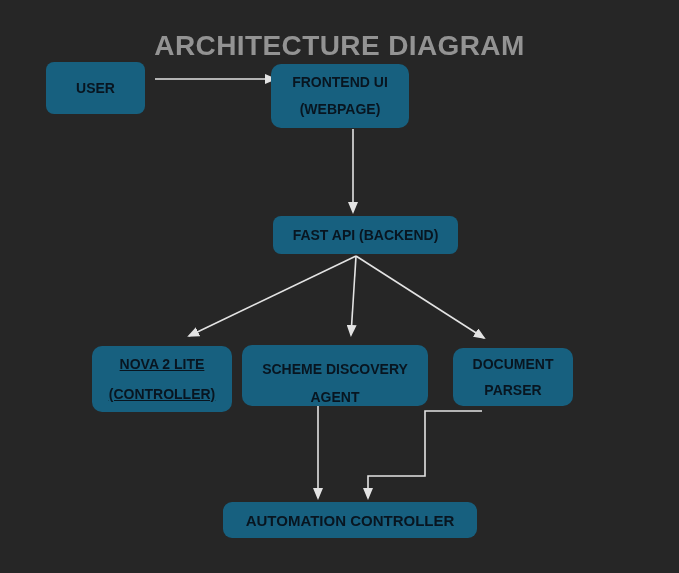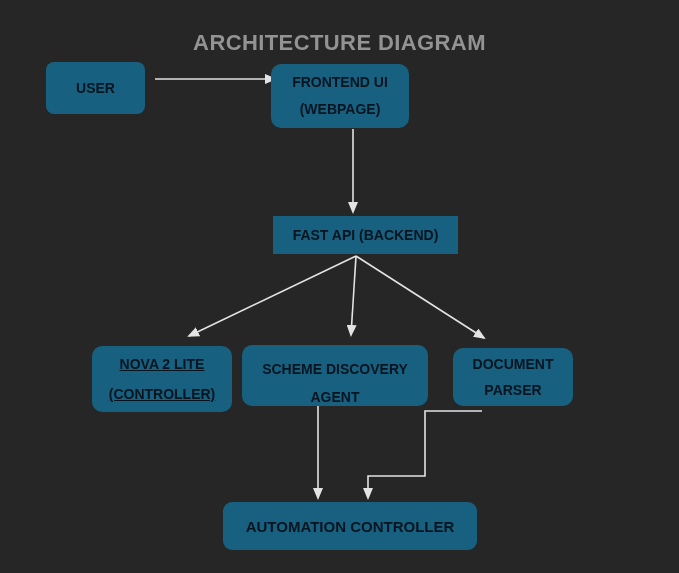--- a/index.html
+++ b/index.html
@@ -18,21 +18,21 @@
     background: var(--background);
     overflow: hidden;
     font-family: "Liberation Sans", "DejaVu Sans", sans-serif;
   }
   .title {
     position: absolute;
     top: 30px;
     left: 0;
     width: 100%;
     text-align: center;
-    font-size: 22px;
+    font-size: 28px;
     font-weight: 700;
     letter-spacing: 0.4px;
     color: var(--title-text);
   }
   .edges {
     position: absolute;
     inset: 0;
     width: 100%;
     height: 100%;
   }
@@ -52,26 +52,26 @@
     display: flex;
     flex-direction: column;
     align-items: center;
     justify-content: center;
     text-align: center;
     overflow: hidden;
     line-height: 27px;
   }
   .node-user        { left: 46px;  top: 62px;  width: 99px;  height: 52px; border-radius: 8px; }
   .node-frontend    { left: 271px; top: 64px;  width: 138px; height: 64px; }
-  .node-fastapi     { left: 273px; top: 216px; width: 185px; height: 38px; border-radius: 0; }
+  .node-fastapi     { left: 273px; top: 216px; width: 185px; height: 38px; border-radius: 8px; }
   .node-nova        { left: 92px;  top: 346px; width: 140px; height: 66px; line-height: 30px; text-decoration: underline; }
   .node-scheme      { left: 242px; top: 345px; width: 186px; height: 61px;
                       justify-content: flex-start; padding-top: 10px; line-height: 28px; }
   .node-parser      { left: 453px; top: 348px; width: 120px; height: 58px; line-height: 26px; }
-  .node-automation  { left: 223px; top: 502px; width: 254px; height: 48px; border-radius: 9px; font-size: 15px; }
+  .node-automation  { left: 223px; top: 502px; width: 254px; height: 36px; border-radius: 9px; font-size: 15px; }
 </style>
 </head>
 <body>
 
 <div class="canvas">
 
   <div class="title">ARCHITECTURE DIAGRAM</div>
 
   <svg class="edges" viewBox="0 0 679 573" xmlns="http://www.w3.org/2000/svg" aria-hidden="true">
     <defs>

